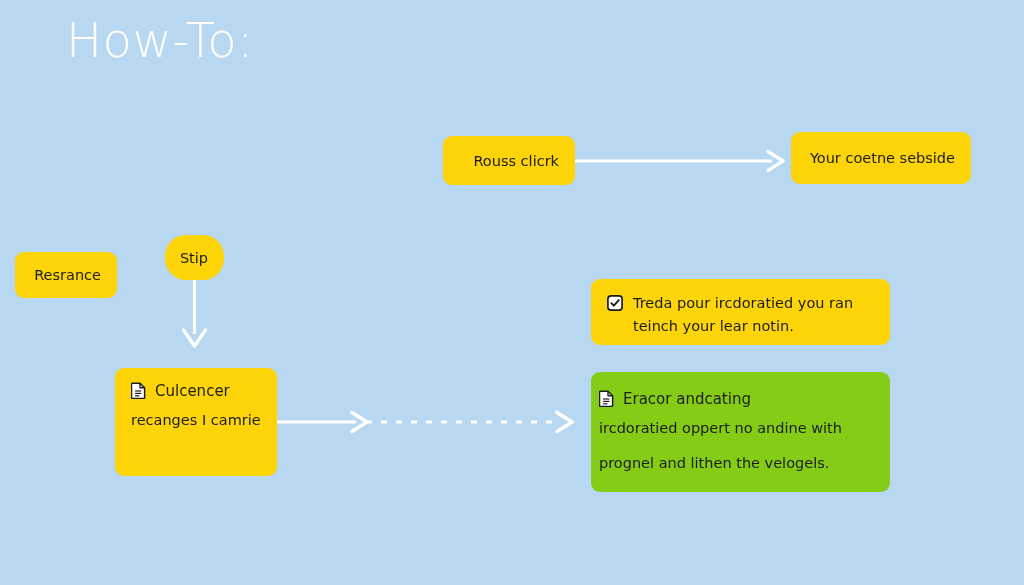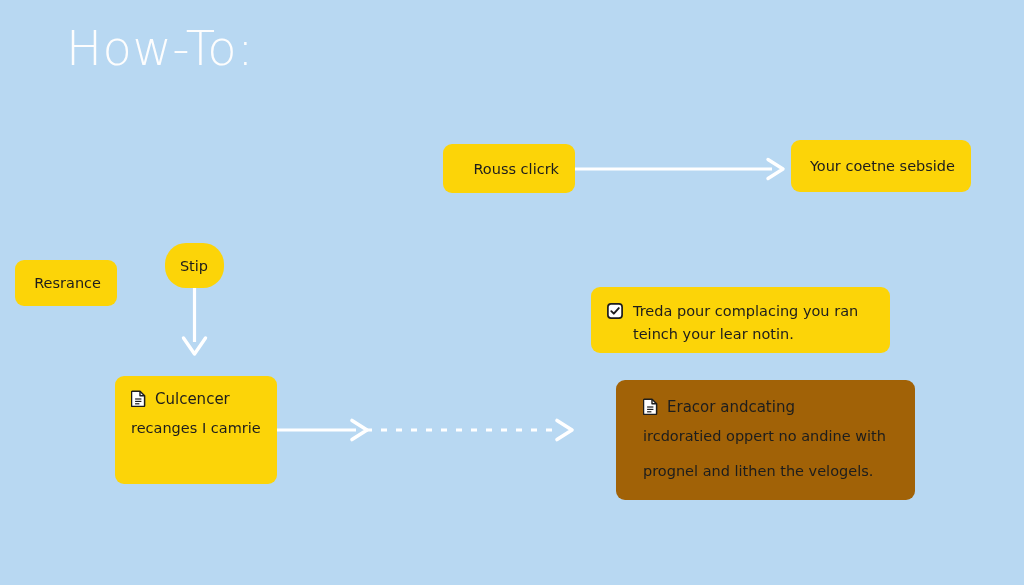--- a/index.html
+++ b/index.html
@@ -11,21 +11,21 @@
     height: 585px;
     background: #b8d8f2;
     font-family: "DejaVu Sans", sans-serif;
     overflow: hidden;
     position: relative;
   }
 
   #canvas {
     position: absolute;
     left: 0;
-    top: 8px;
+    top: 0;
     width: 1024px;
     height: 552px;
     background: #b8d8f2;
   }
 
   
   .title {
     position: absolute;
     left: 66px;
     top: 14px;
@@ -185,27 +185,27 @@
 
   <div id="node-treda" class="node card" style="background: rgb(252, 212, 8);">
     <div class="check-head">
       <span class="icon" style="margin-top:2px;">
         <svg width="16" height="16" viewBox="0 0 16 16">
           <rect x="0.9" y="0.9" width="14.2" height="14.2" rx="3.1" fill="#ffffff" stroke="#1d1d1d" stroke-width="1.7"></rect>
           <path d="M4.3 8.2 L6.8 10.7 L11.8 5.1" fill="none" stroke="#1d1d1d" stroke-width="1.9" stroke-linecap="round" stroke-linejoin="round"></path>
         </svg>
       </span>
       <span class="check-text">
-        <span class="card-line">Treda pour complacing you ran</span>
+        <span class="card-line">Treda pour ircdoratied you ran</span>
         <span class="card-line">teinch your lear notin.</span>
       </span>
     </div>
   </div>
 
-  <div id="node-eracor" class="node card" style="padding-top: 18px; padding-left: 27px; background: #a16207; margin-left: 25px;">
+  <div id="node-eracor" class="node card" style="padding-top: 18px; padding-left: 8px; background: #84cc16;">
     <div class="card-head">
       <span class="icon">
         <svg width="15" height="17" viewBox="0 0 15 17">
           <path d="M1.4 1.2 h7.6 l4.6 4.5 v9.9 a0.9 0.9 0 0 1 -0.9 0.9 h-11.3 a0.9 0.9 0 0 1 -0.9 -0.9 v-13.5 a0.9 0.9 0 0 1 0.9 -0.9 z" fill="#ffffff" stroke="#1d1d1d" stroke-width="1.5" stroke-linejoin="round"></path>
           <path d="M9 1.3 v4.5 h4.5" fill="none" stroke="#1d1d1d" stroke-width="1.4" stroke-linejoin="round"></path>
           <line x1="4.1" y1="9" x2="10.4" y2="9" stroke="#1d1d1d" stroke-width="1.2"></line>
           <line x1="4.1" y1="11.4" x2="10.4" y2="11.4" stroke="#1d1d1d" stroke-width="1.2"></line>
           <line x1="4.1" y1="13.8" x2="8.4" y2="13.8" stroke="#1d1d1d" stroke-width="1.2"></line>
         </svg>
       </span>

